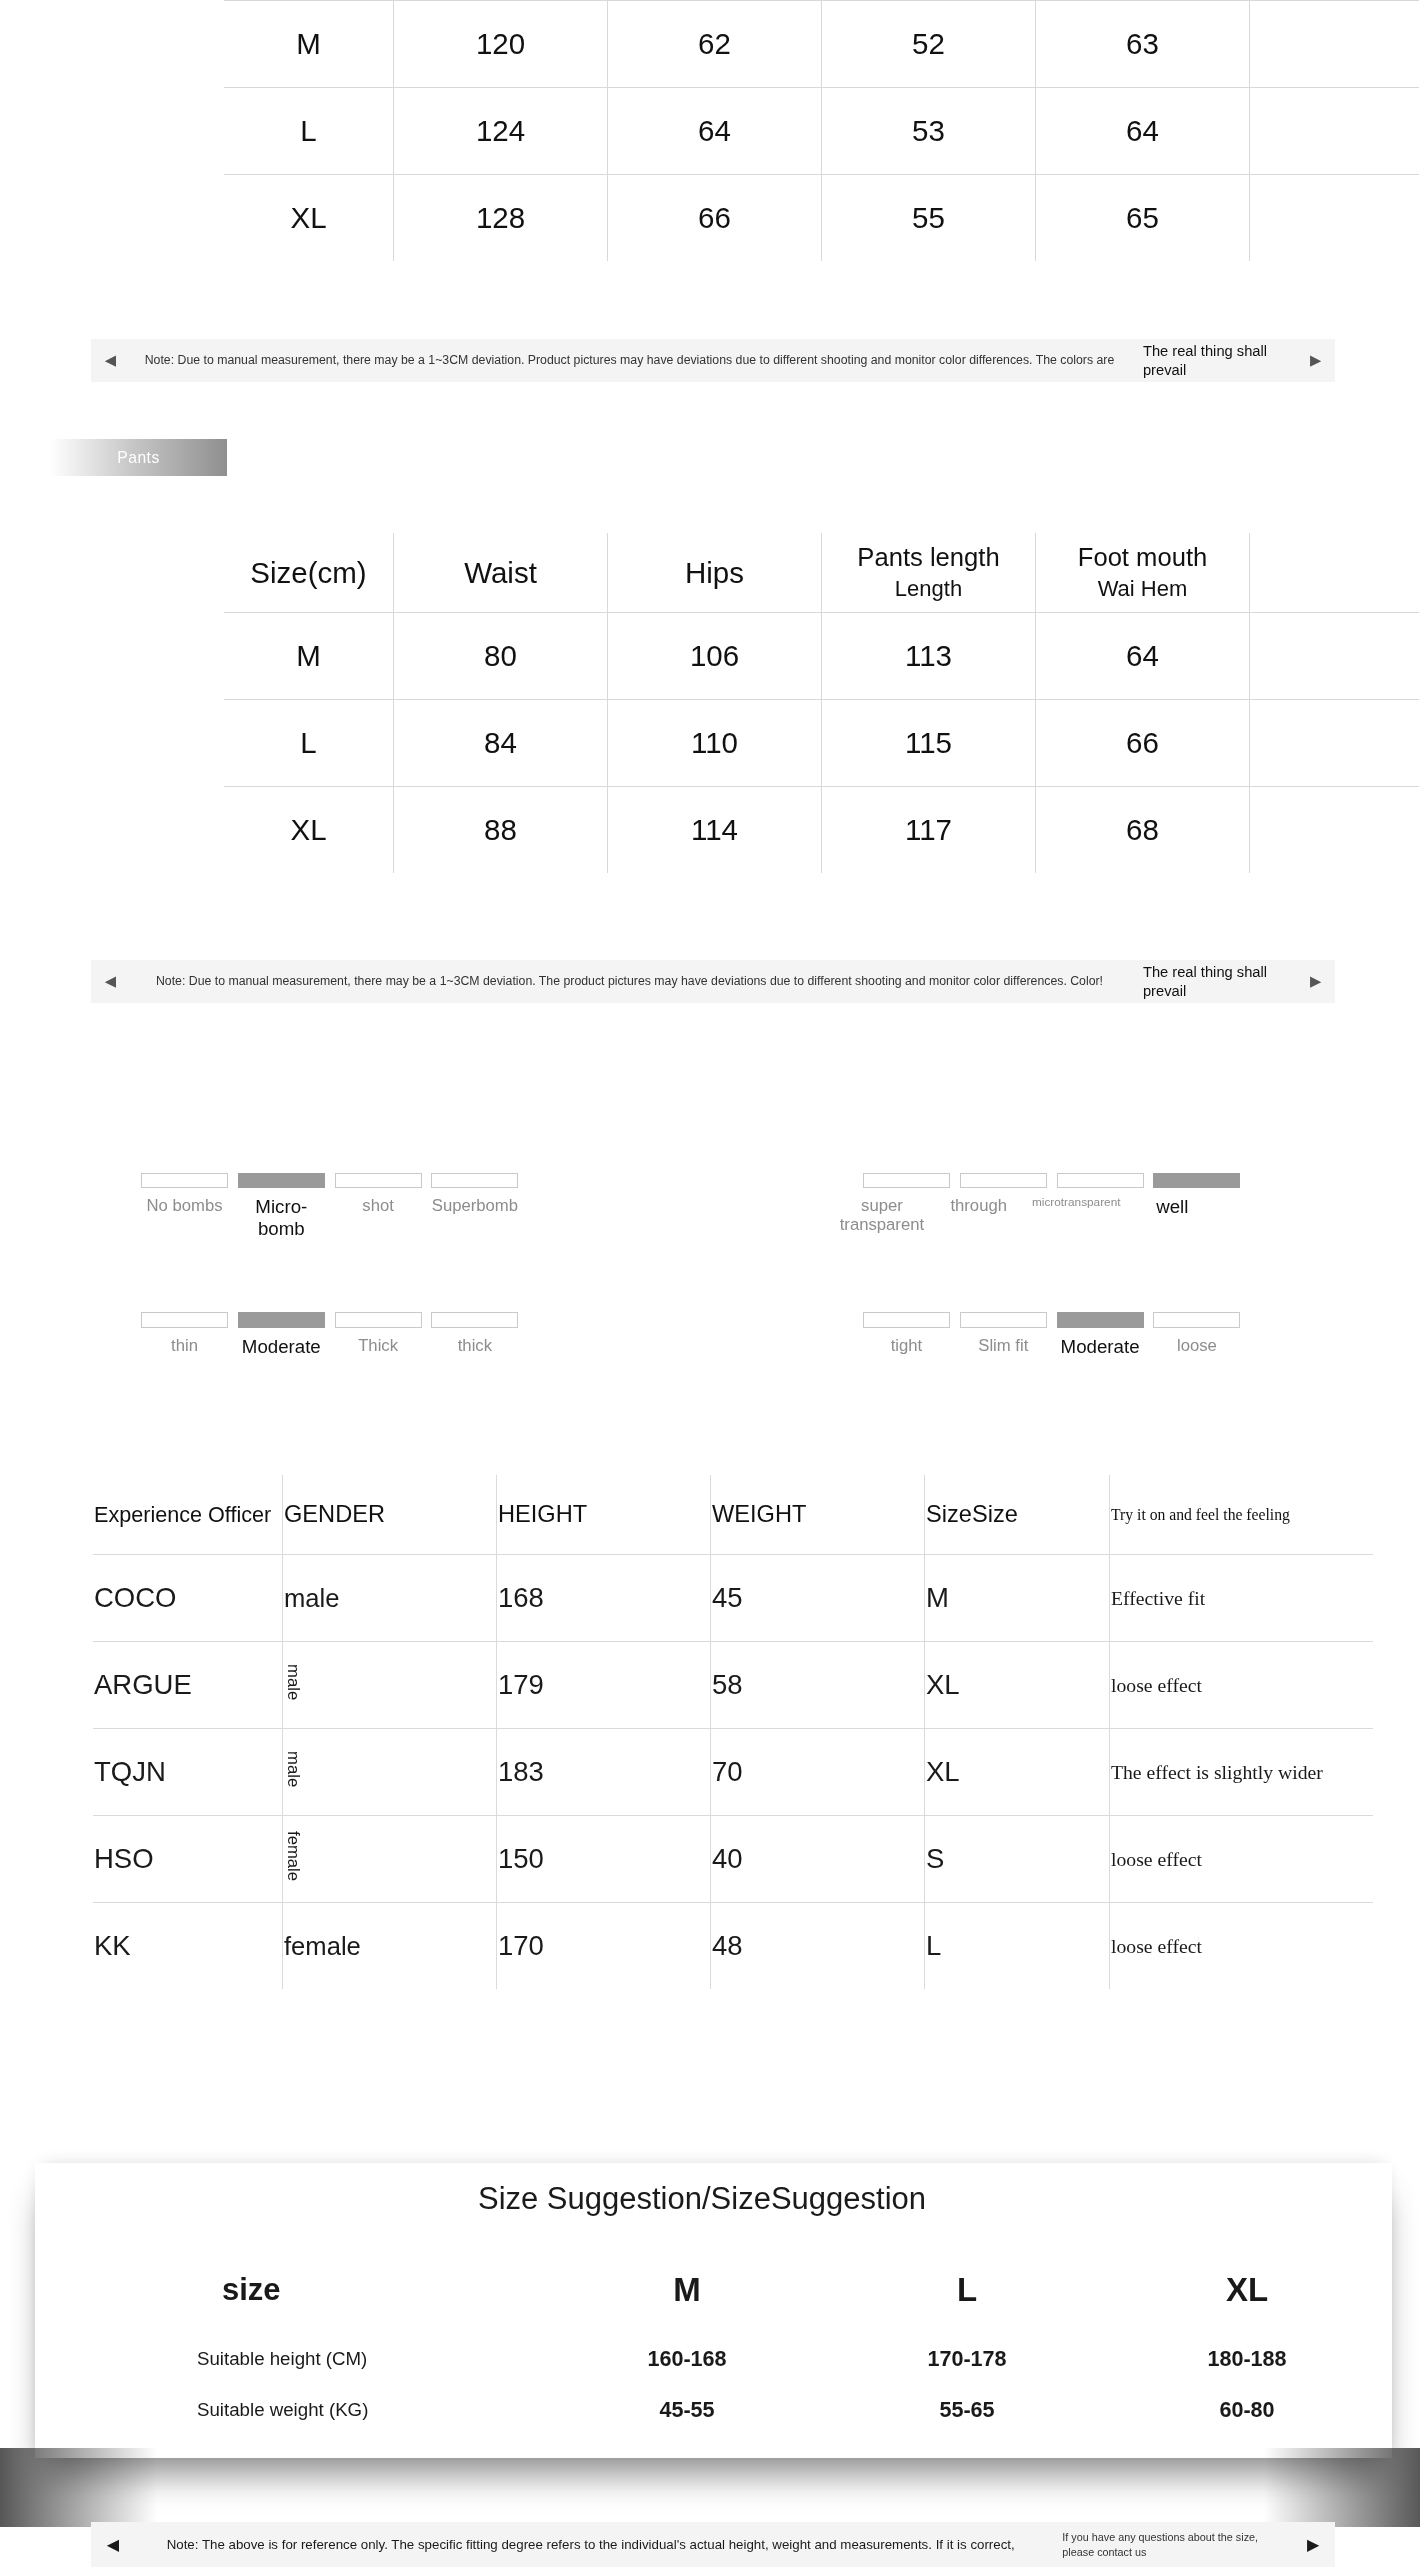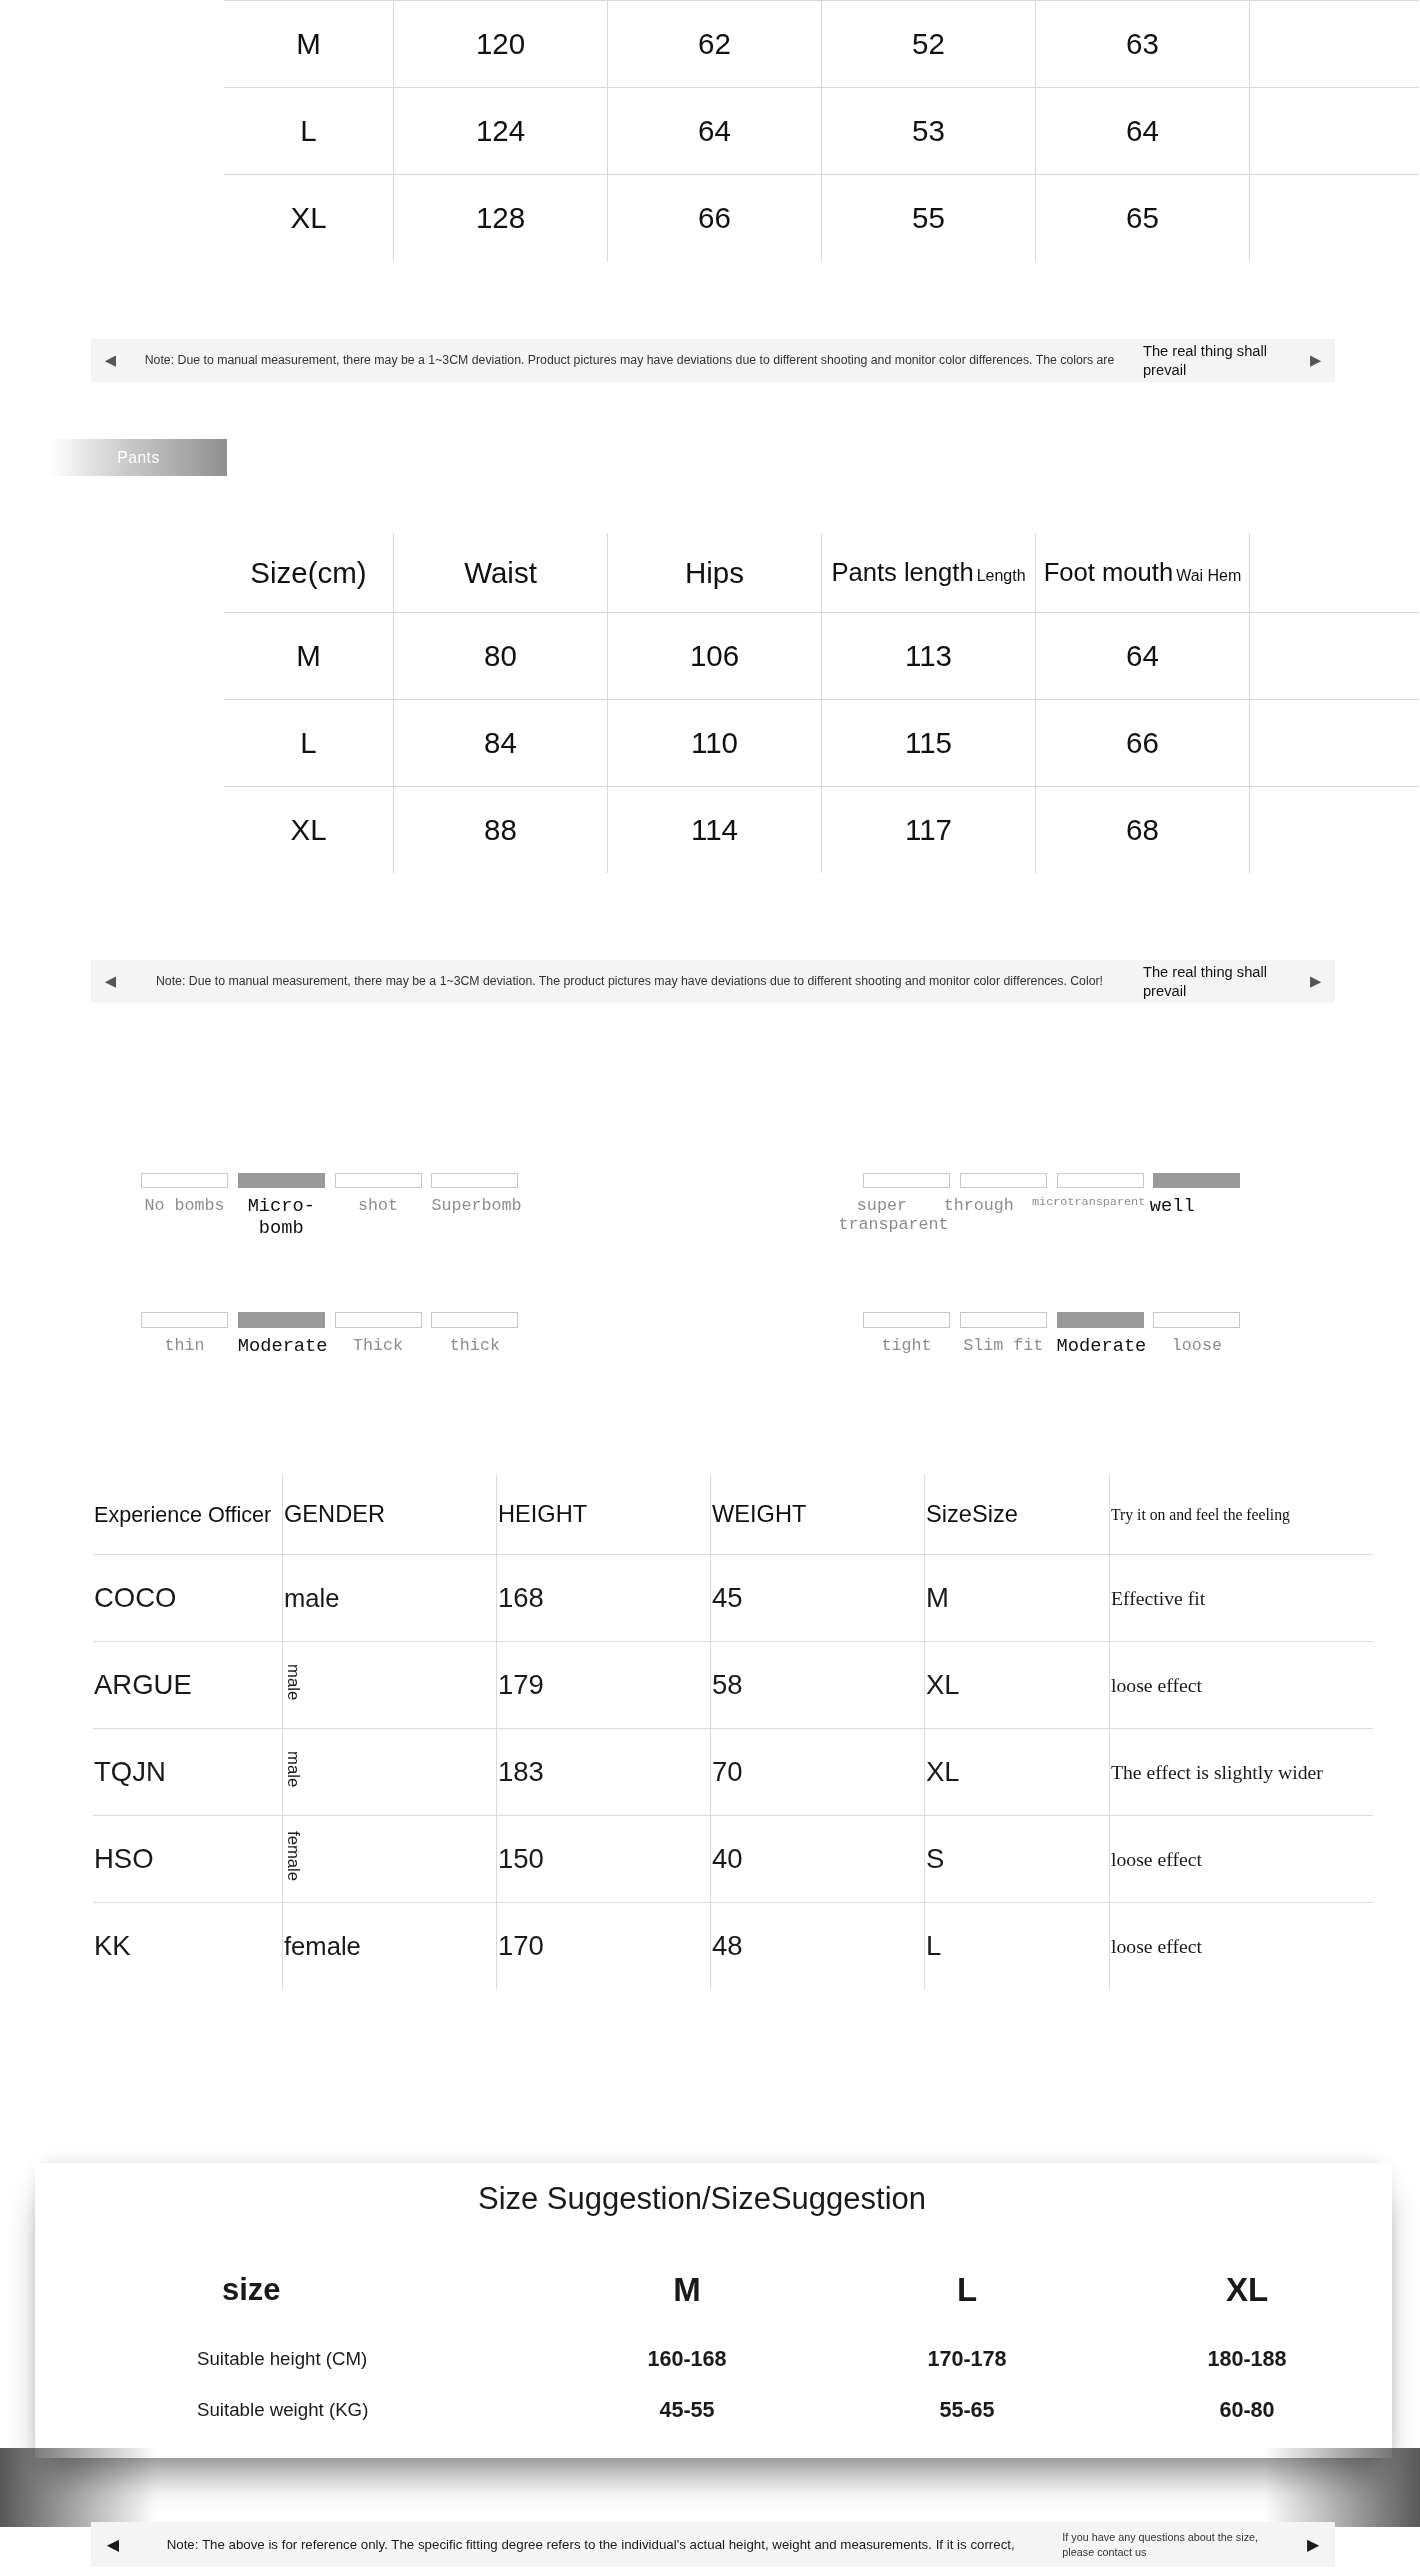--- a/index.html
+++ b/index.html
@@ -132,21 +132,21 @@
   .pants-table .c2 { width: 211px; }
   .pants-table .c3 { width: 211px; }
   .pants-table .c4 { width: 211px; }
   .pants-table .c5 { width: 167px; }
   .hdr {
     font-size: 27.5px;
     font-weight: 400;
   }
   .hdr-small { font-size: 20.6px; }
   .hdr-mixed .big { font-size: 25.6px; }
-  .hdr-mixed .small { font-size: 16px; }
+  .hdr-mixed .small { font-size: 22px; }
   .hdr-mixed {
     display: flex;
     align-items: baseline;
     justify-content: center;
     gap: 3px;
     flex-wrap: wrap;
     line-height: 1.2;
   }
 
   
@@ -179,21 +179,20 @@
     display: flex;
     gap: 9.8px;
     margin-top: 7.9px;
   }
   .lbl {
     width: 87px;
     text-align: center;
     font-size: 16.7px;
     color: #8d8d8d;
     line-height: 1.15;
-    font-family: Liberation Mono, monospace;
   }
   .lbl.sel {
     color: #111;
     font-size: 18.7px;
   }
   .lbl.tiny { font-size: 11.8px; }
 
   
   .exp-wrap {
     position: absolute;

